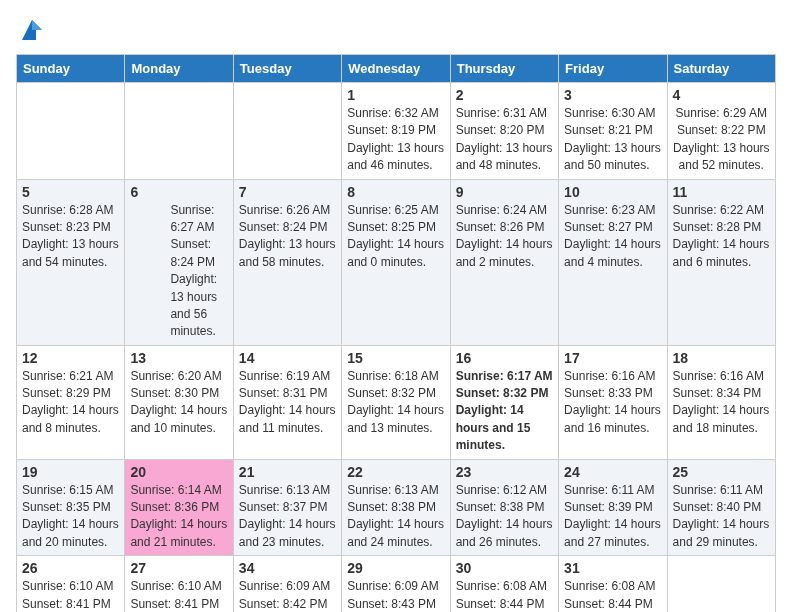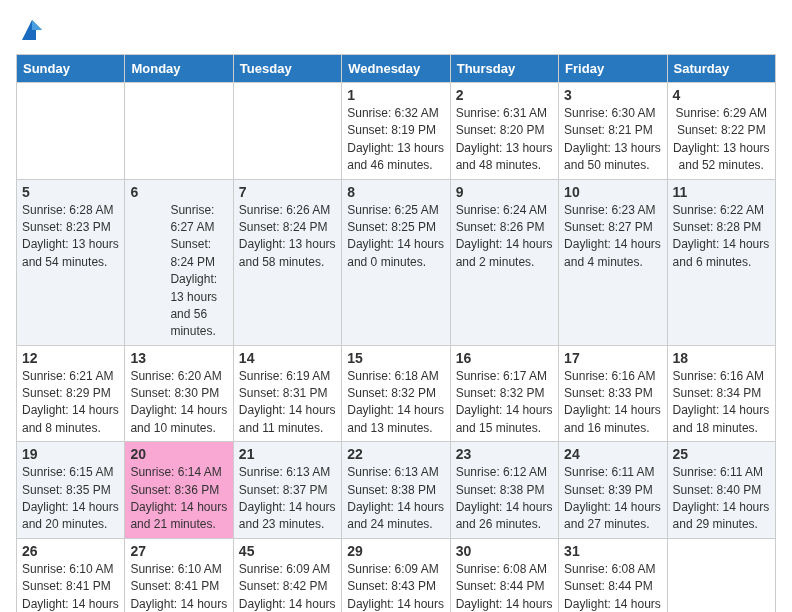--- a/index.html
+++ b/index.html
@@ -219,21 +219,21 @@
 Daylight: 14 hours and 11 minutes.</div>
         </td>
         <td>
           <span class="day-number">15</span>
           <div class="day-info" style="white-space: pre-line;">Sunrise: 6:18 AM
 Sunset: 8:32 PM
 Daylight: 14 hours and 13 minutes.</div>
         </td>
         <td>
           <span class="day-number">16</span>
-          <div class="day-info" style="white-space: pre-line;">Sunrise: 6:17 AM
+          <div class="day-info" style="white-space: pre-line; font-weight: bold;">Sunrise: 6:17 AM
 Sunset: 8:32 PM
 Daylight: 14 hours and 15 minutes.</div>
         </td>
         <td>
           <span class="day-number">17</span>
           <div class="day-info" style="white-space: pre-line;">Sunrise: 6:16 AM
 Sunset: 8:33 PM
 Daylight: 14 hours and 16 minutes.</div>
         </td>
         <td>
@@ -294,21 +294,21 @@
 Sunset: 8:41 PM
 Daylight: 14 hours and 30 minutes.</div>
         </td>
         <td>
           <span class="day-number">27</span>
           <div class="day-info" style="white-space: pre-line;">Sunrise: 6:10 AM
 Sunset: 8:41 PM
 Daylight: 14 hours and 31 minutes.</div>
         </td>
         <td>
-          <span class="day-number">45</span>
+          <span class="day-number">34</span>
           <div class="day-info" style="white-space: pre-line;">Sunrise: 6:09 AM
 Sunset: 8:42 PM
 Daylight: 14 hours and 32 minutes.</div>
         </td>
         <td>
           <span class="day-number">29</span>
           <div class="day-info" style="white-space: pre-line;">Sunrise: 6:09 AM
 Sunset: 8:43 PM
 Daylight: 14 hours and 34 minutes.</div>
         </td>

